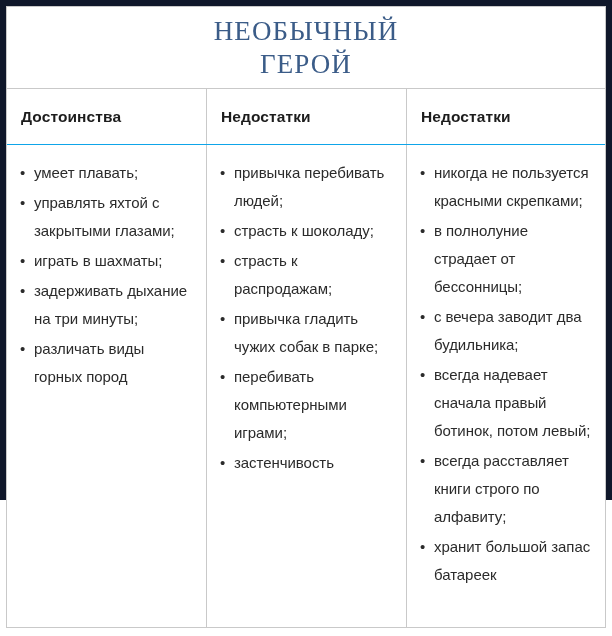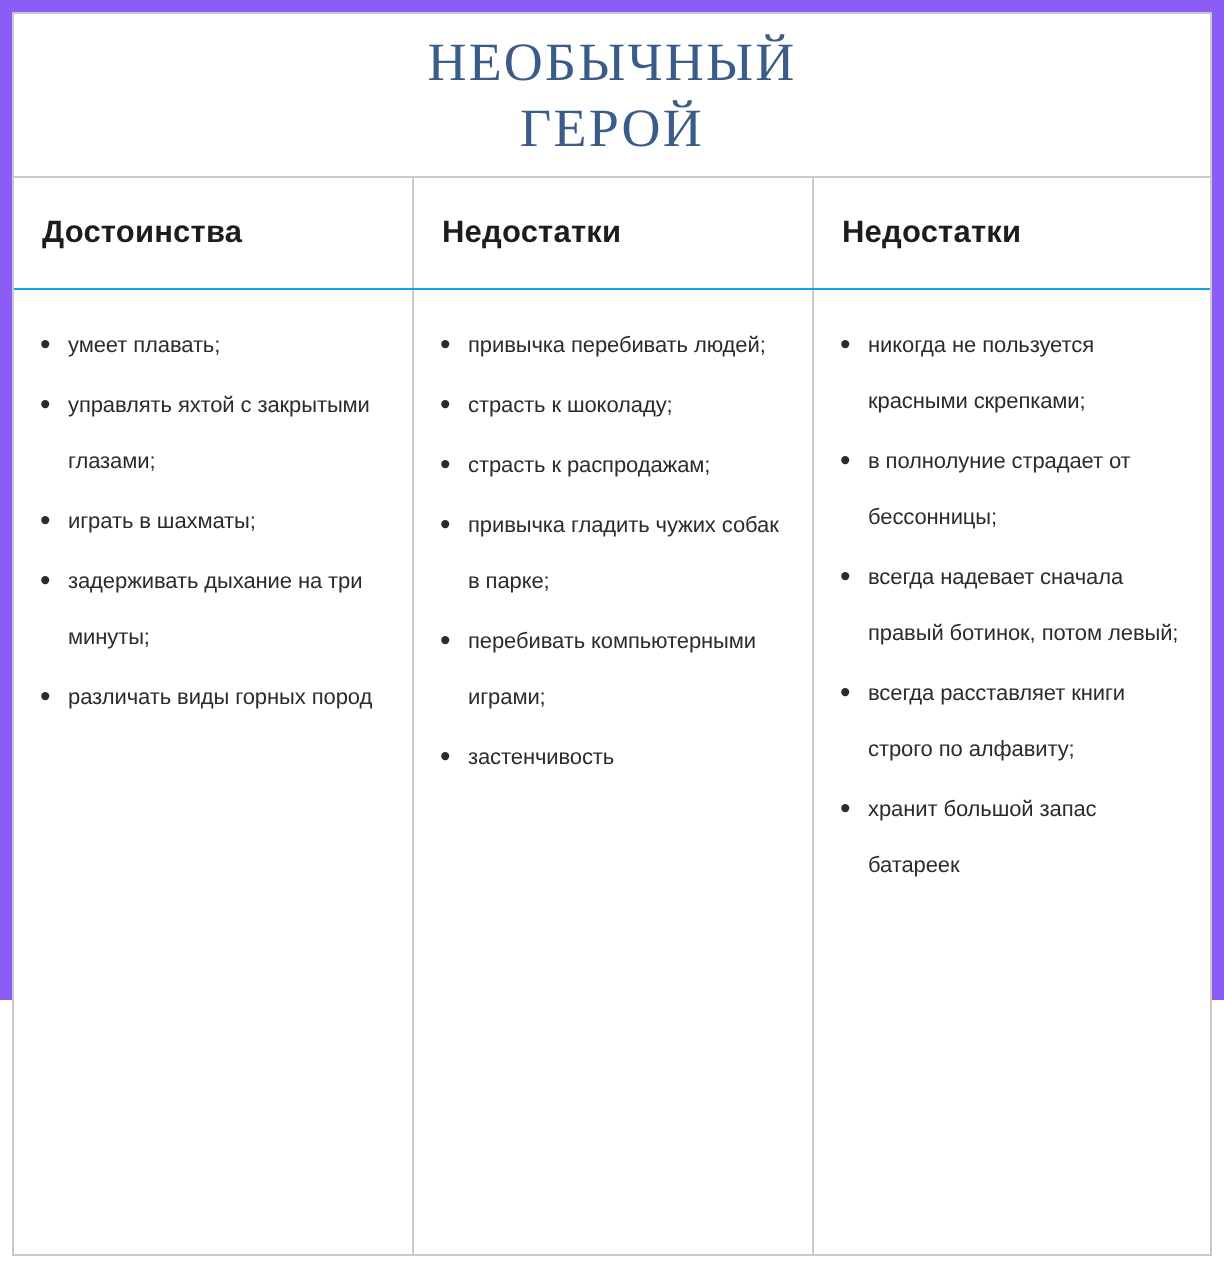--- a/index.html
+++ b/index.html
@@ -12,21 +12,21 @@
     height: 636px;
     font-family: "Liberation Sans", sans-serif;
     -webkit-font-smoothing: antialiased;
   }
 
   .sheet {
     position: relative;
     width: 612px;
     height: 500px;
     box-sizing: border-box;
-    background: #8b5cf6;
+    background: #0f172a;
   }
 
   .table-frame {
     position: absolute;
     left: 6px;
     top: 6px;
     width: 600px;
     height: 622px;
     box-sizing: border-box;
     border: 1px solid #c9c9c9;
@@ -96,21 +96,21 @@
 
   ul.bullets {
     margin: 0;
     padding: 0;
     list-style: none;
   }
   ul.bullets li {
     position: relative;
     padding-left: 15px;
     margin: 0 0 2px 0;
-    font-size: 11px;
+    font-size: 15px;
     line-height: 28px;
     color: #2b2b2b;
     letter-spacing: -0.05px;
   }
   ul.bullets li::before {
     content: "\2022";
     position: absolute;
     left: 1px;
     top: 0;
     font-size: 15px;
@@ -155,20 +155,21 @@
           <li>привычка гладить чужих собак в парке;</li>
           <li>перебивать компьютерными играми;</li>
           <li>застенчивость</li>
         </ul>
       </div>
 
       <div class="body-cell col-3">
         <ul class="bullets">
           <li>никогда не пользуется красными скрепками;</li>
           <li>в полнолуние страдает от бессонницы;</li>
+          <li>с вечера заводит два будильника;</li>
           <li>всегда надевает сначала правый ботинок, потом левый;</li>
           <li>всегда расставляет книги строго по алфавиту;</li>
           <li>хранит большой запас батареек</li>
         </ul>
       </div>
 
     </div>
   </div>
 </div>
 

